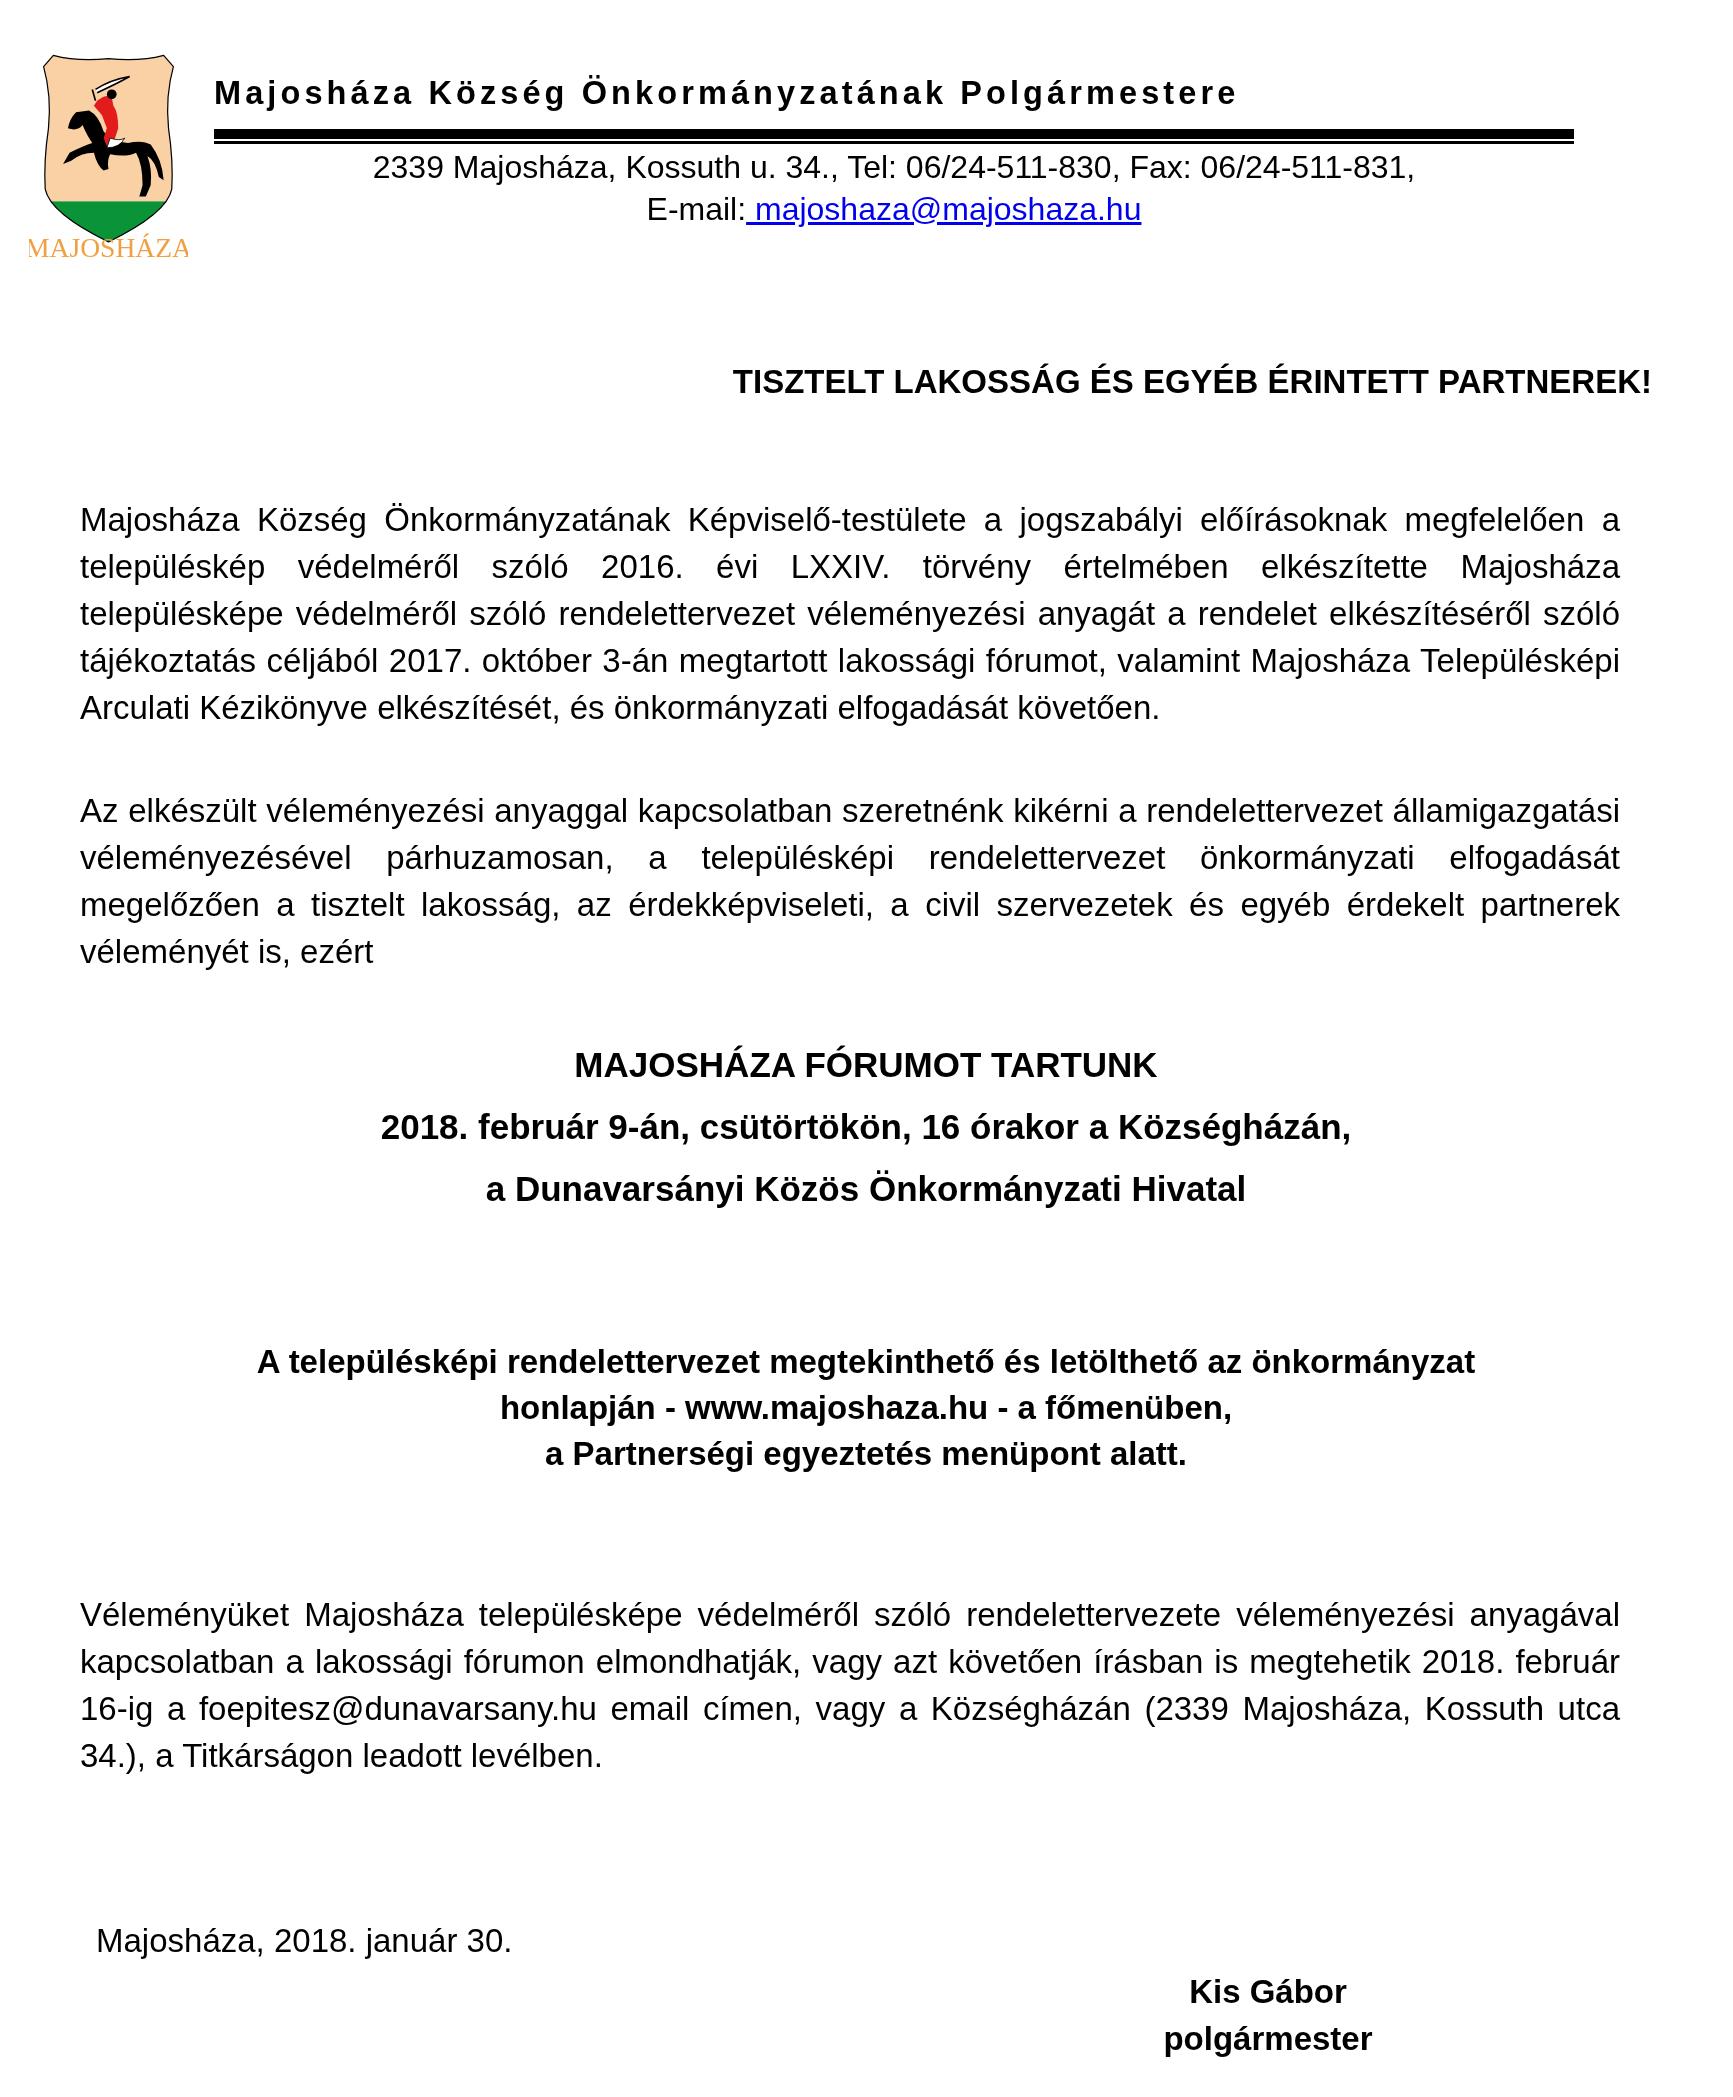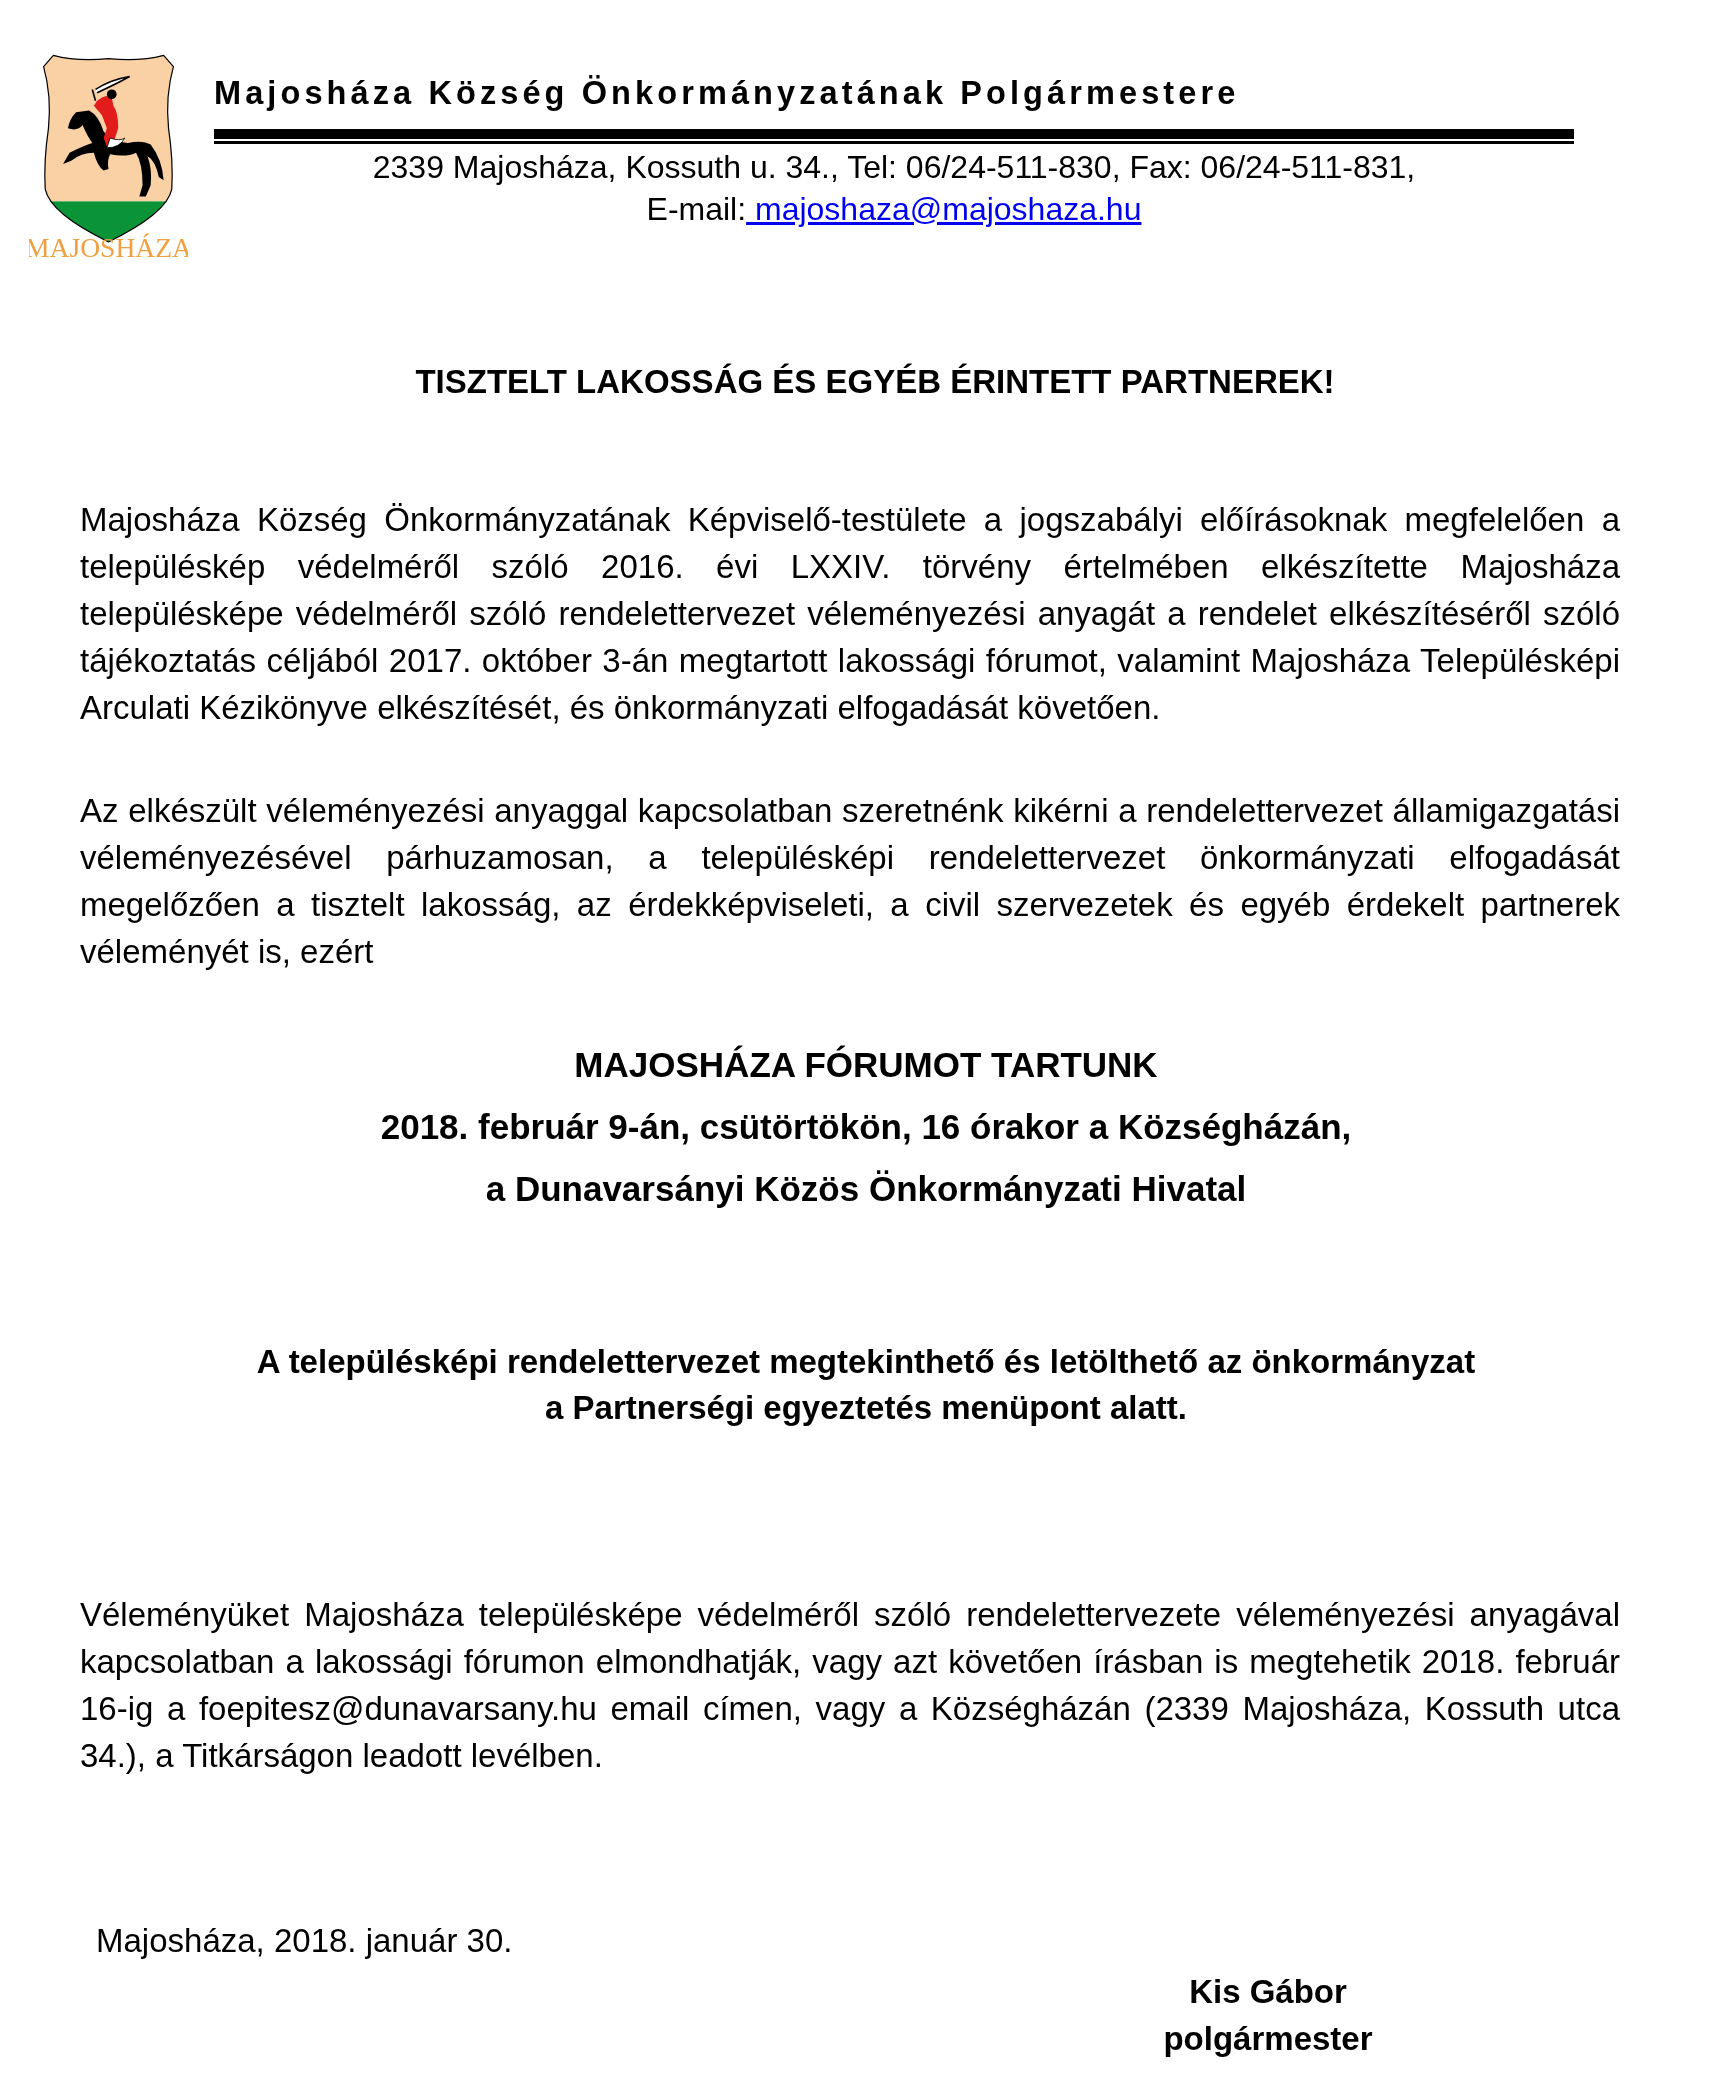--- a/index.html
+++ b/index.html
@@ -18,21 +18,21 @@
   #hdr-address {
     left: 214px; width: 1360px; top: 146px; text-align: center;
     font-size: 32px; line-height: 42px;
   }
   #hdr-email {
     left: 214px; width: 1360px; top: 189px; text-align: center;
     font-size: 32px; line-height: 41px;
   }
   #hdr-email a { color: #0000ee; text-decoration: underline; }
   #greeting {
-    left: 105px; width: 1540px; top: 359px; text-align: center;
+    left: 112px; width: 1540px; top: 359px; text-align: right;
     font-weight: bold; font-size: 33px; line-height: 46px;
   }
   .para {
     left: 80px; width: 1540px; text-align: justify; text-align-last: auto;
     font-size: 33px; line-height: 47px;
   }
   #para1 { top: 496px; }
   #para2 { top: 787px; }
   .center-bold {
     left: 96px; width: 1540px; text-align: center; font-weight: bold;
@@ -85,20 +85,21 @@
 <div id="para2" class="abs para">Az elkészült véleményezési anyaggal kapcsolatban szeretnénk kikérni a rendelettervezet államigazgatási véleményezésével párhuzamosan, a településképi rendelettervezet önkormányzati elfogadását megelőzően a tisztelt lakosság, az érdekképviseleti, a civil szervezetek és egyéb érdekelt partnerek véleményét is, ezért</div>
 
 <div id="forum" class="abs center-bold">
   <span class="line">MAJOSHÁZA FÓRUMOT TARTUNK</span>
   <span class="line">2018. február 9-án, csütörtökön, 16 órakor a Községházán,</span>
   <span class="line">a Dunavarsányi Közös Önkormányzati Hivatal</span>
 </div>
 
 <div id="download" class="abs center-bold">
   <span class="line">A településképi rendelettervezet megtekinthető és letölthető az önkormányzat</span>
+  <span class="line">honlapján - www.majoshaza.hu - a főmenüben,</span>
   <span class="line">a Partnerségi egyeztetés menüpont alatt.</span>
 </div>
 
 <div id="para3" class="abs para">Véleményüket Majosháza településképe védelméről szóló rendelettervezete véleményezési anyagával kapcsolatban a lakossági fórumon elmondhatják, vagy azt követően írásban is megtehetik 2018. február 16-ig a foepitesz@dunavarsany.hu email címen, vagy a Községházán (2339 Majosháza, Kossuth utca 34.), a Titkárságon leadott levélben.</div>
 
 <div id="date" class="abs">Majosháza, 2018. január 30.</div>
 
 <div id="signature" class="abs">
   <span class="line">Kis Gábor</span>
   <span class="line">polgármester</span>

